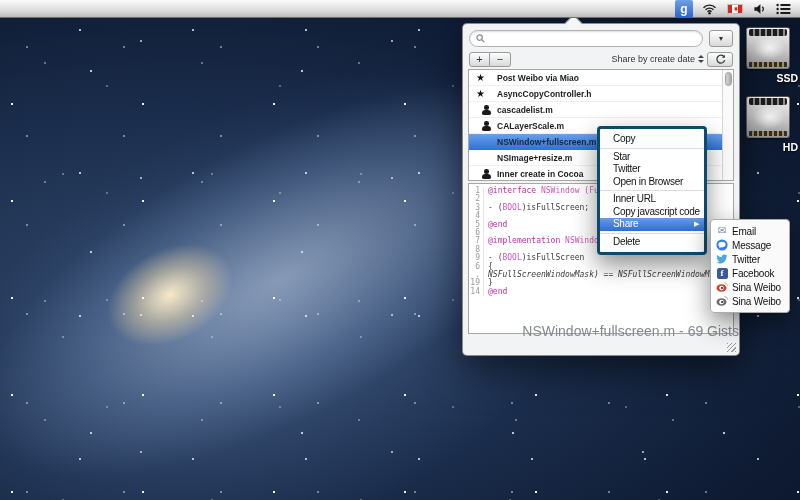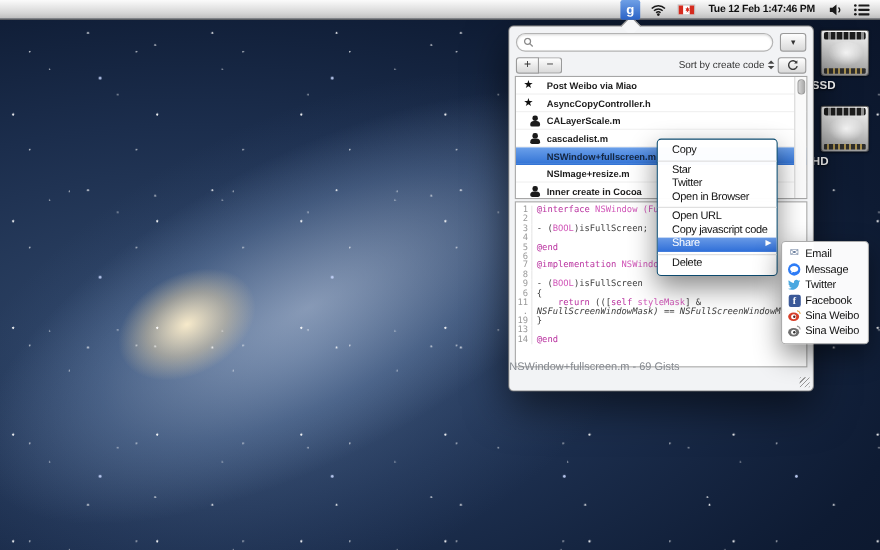--- a/index.html
+++ b/index.html
@@ -23,21 +23,21 @@
     radial-gradient(circle at 45px 63px, rgba(255,255,255,.6)  .5px, transparent 1px),
     radial-gradient(circle at 80px 30px, rgba(255,255,255,.85) .6px, transparent 1.2px),
     radial-gradient(circle at 107px 86px,rgba(255,255,255,.5)  .5px, transparent 1px),
     radial-gradient(circle at 27px 47px, rgba(255,255,255,.7)  .5px, transparent 1px),
     radial-gradient(circle at 63px 11px, rgba(255,255,255,.55) .5px, transparent 1px),
     radial-gradient(circle at 91px 71px, rgba(200,215,255,.9)  .9px, transparent 1.6px),
     radial-gradient(circle at 141px 41px,rgba(255,255,255,.75) .6px, transparent 1.1px);
     background-size:131px 97px,157px 119px,113px 143px,173px 107px,97px 89px,149px 163px,211px 181px,251px 137px; }
 
   
-  .drive { position:absolute; width:60px; text-align:left; z-index:2; }
+  .drive { position:absolute; width:60px; text-align:right; z-index:2; }
   .drive-ssd { left:738px; top:27px; }
   .drive-hd  { left:738px; top:96px; }
   .drive-icon { position:relative; width:44px; height:42px; margin:0 auto; border-radius:3px;
     background:linear-gradient(#f2f2f2, #c9c9c9 55%, #9b9b9b); border:1px solid rgba(0,0,0,.5);
     box-shadow:inset 0 1px 0 rgba(255,255,255,.7), 0 1px 2px rgba(0,0,0,.5); }
   .drive-icon::before { content:""; position:absolute; top:1px; left:2px; right:2px; height:7px; border-radius:2px;
     background:repeating-linear-gradient(90deg,#1d1d1d 0 4px,#8f8f8f 4px 6px); }
   .drive-icon::after { content:""; position:absolute; bottom:1px; left:2px; right:2px; height:5px; border-radius:1px;
     background:repeating-linear-gradient(90deg,#2e2e2e 0 3px,#a8904f 3px 5px); }
   .platter { position:absolute; left:6px; top:10px; width:32px; height:22px; border-radius:50%;
@@ -105,27 +105,27 @@
 
   .code-panel { position:absolute; left:5px; top:159px; right:5px; height:151px; background:#fff;
     border:1px solid #a6a6a6; overflow:hidden; padding-top:3px;
     font-family:"DejaVu Sans Mono","Liberation Mono",monospace; font-size:8px; line-height:8.4px; }
   .cl { display:flex; }
   .cl .g { flex:none; width:15px; text-align:right; color:#9a9a9a; padding-right:3px; border-right:1px solid #e6e6e6; }
   .cl .t { padding-left:4px; white-space:pre; }
   .kw { color:#b9319f; } .ty { color:#d156b8; } .pl { color:#3c3c3c; }
   .em { color:#3c3c3c; font-style:italic; }
 
-  .status-bar { position:absolute; left:0; right:0; bottom:16px; text-align:left; font-size:10px; color:#85898f; }
+  .status-bar { position:absolute; left:0; right:0; bottom:16px; text-align:right; font-size:14px; color:#85898f; }
   .resize-grip { position:absolute; right:3px; bottom:3px; width:9px; height:9px;
     background:repeating-linear-gradient(135deg, rgba(130,130,130,.8) 0 1px, transparent 1px 3px); }
 
   
   .context-menu { position:absolute; left:597px; top:126px; width:110px; z-index:20; padding:4px 0;
-    background:rgba(255,255,255,.98); border:1px solid #0c4a6e; border-radius:4px;
+    background:rgba(255,255,255,.98); border:3px solid #0c4a6e; border-radius:4px;
     box-shadow:0 10px 24px rgba(0,0,0,.45); }
   .mi { height:12.5px; line-height:12.5px; font-size:10px; letter-spacing:-.3px; color:#111;
     padding:0 5px 0 13px; white-space:nowrap; }
   .mi.hl { background:linear-gradient(#699ae6,#2e6ed8); color:#fff; display:flex; justify-content:space-between; align-items:flex-start; }
   .mi .sub-arrow { font-size:7px; color:#fff; }
   .msep { height:1px; background:#dddddd; margin:2px 0; }
 
   
   .submenu { position:absolute; left:710px; top:219px; width:80px; z-index:21; padding:4px 0;
     background:rgba(255,255,255,.98); border:1px solid #ababab; border-radius:4px;
@@ -169,21 +169,20 @@
       <path d="M3.8 7.8 A6 6 0 0 1 12.2 7.8" stroke="#1a1a1a" stroke-width="1.5" fill="none"></path>
       <path d="M5.9 9.9 A3 3 0 0 1 10.1 9.9" stroke="#1a1a1a" stroke-width="1.5" fill="none"></path>
       <circle cx="8" cy="11.6" r="1.3" fill="#1a1a1a"></circle>
     </svg>
   </div>
   <div class="mb-item">
     <span class="flag">
         <span class="leaf"></span>
       </span>
   </div>
-  <div class="mb-item mb-clock">Tue 12 Feb 1:47:46 PM</div>
   <div class="mb-item">
     <svg width="13" height="12" viewBox="0 0 14 12">
       <path d="M1.5 4h2.6L8 .8v10.4L4.1 8H1.5z" fill="#1a1a1a"></path>
       <path d="M10 3.6 a3.4 3.4 0 0 1 0 4.8" stroke="#1a1a1a" stroke-width="1.3" fill="none"></path>
     </svg>
   </div>
   <div class="mb-item" style="padding-right:9px;">
     <svg width="15" height="12" viewBox="0 0 15 12">
       <circle cx="1.6" cy="2" r="1.2" fill="#1a1a1a"></circle>
         <rect x="4.4" y="1" width="10" height="2" rx=".5" fill="#1a1a1a"></rect>
@@ -207,21 +206,21 @@
       <input type="text" placeholder="" style="">
     </div>
     <div class="recent-btn">
       <span>▾</span>
     </div>
   </div>
 
   <div class="toolbar">
     <div class="seg-btn seg-add">+</div>
     <div class="seg-btn seg-remove">−</div>
-    <span class="sort-label">Sort by create code</span>
+    <span class="sort-label">Share by create date</span>
     <span class="sort-arrows">
         <i class="up"></i>
         <i class="dn"></i>
       </span>
     <div class="refresh-btn">
       <svg width="11" height="11" viewBox="0 0 12 12">
         <path d="M10 3.2 A4.3 4.3 0 1 0 10.6 6.6" stroke="#3a3a3a" stroke-width="1.4" fill="none"></path>
         <path d="M10.8 0.8 v3.2 h-3.2 z" fill="#3a3a3a"></path>
       </svg>
     </div>
@@ -231,25 +230,25 @@
     <div class="gist-row">
       <span class="row-icon star-glyph">★</span>
       <span>Post Weibo via Miao</span>
     </div>
     <div class="gist-row">
       <span class="row-icon star-glyph">★</span>
       <span>AsyncCopyController.h</span>
     </div>
     <div class="gist-row">
       <span class="row-icon person-glyph"></span>
+      <span>cascadelist.m</span>
+    </div>
+    <div class="gist-row">
+      <span class="row-icon person-glyph"></span>
       <span>CALayerScale.m</span>
-    </div>
-    <div class="gist-row">
-      <span class="row-icon person-glyph"></span>
-      <span>cascadelist.m</span>
     </div>
     <div class="gist-row selected">
       <span>NSWindow+fullscreen.m</span>
     </div>
     <div class="gist-row">
       <span>NSImage+resize.m</span>
     </div>
     <div class="gist-row">
       <span class="row-icon person-glyph"></span>
       <span>Inner create in Cocoa</span>
@@ -294,53 +293,45 @@
       </div>
       <div class="cl">
         <span class="g">9</span>
         <span class="t"><span class="pl">- (</span><span class="ty">BOOL</span><span class="pl">)isFullScreen</span></span>
       </div>
       <div class="cl">
         <span class="g">6</span>
         <span class="t"><span class="pl">{</span></span>
       </div>
       <div class="cl">
-        <span class="g">11</span>
-        <span class="t"><span class="pl">    </span><span class="kw">return</span><span class="pl"> (([</span><span class="kw">self</span><span class="pl"> </span><span class="ty">styleMask</span><span class="pl">] &amp;</span></span>
-      </div>
-      <div class="cl">
         <span class="g">.</span>
         <span class="t"><span class="em">NSFullScreenWindowMask) == NSFullScreenWindowMask)</span></span>
       </div>
       <div class="cl">
         <span class="g">19</span>
         <span class="t"><span class="pl">}</span></span>
-      </div>
-      <div class="cl">
-        <span class="g">13</span>
-        <span class="t"></span>
       </div>
       <div class="cl">
         <span class="g">14</span>
         <span class="t"><span class="kw">@end</span></span>
       </div>
     </div>
 
   <div class="status-bar">NSWindow+fullscreen.m - 69 Gists</div>
   <div class="resize-grip"></div>
 </div>
 
 <div class="context-menu">
   <div class="mi">Copy</div>
   <div class="msep"></div>
   <div class="mi">Star</div>
   <div class="mi">Twitter</div>
   <div class="mi">Open in Browser</div>
   <div class="msep"></div>
-  <div class="mi">Open URL</div>
+  <div class="mi">Inner URL</div>
   <div class="mi">Copy javascript code</div>
   <div class="mi hl">
     <span>Share</span>
     <span class="sub-arrow">▶</span>
   </div>
   <div class="msep"></div>
   <div class="mi">Delete</div>
 </div>
 
 <div class="submenu">

